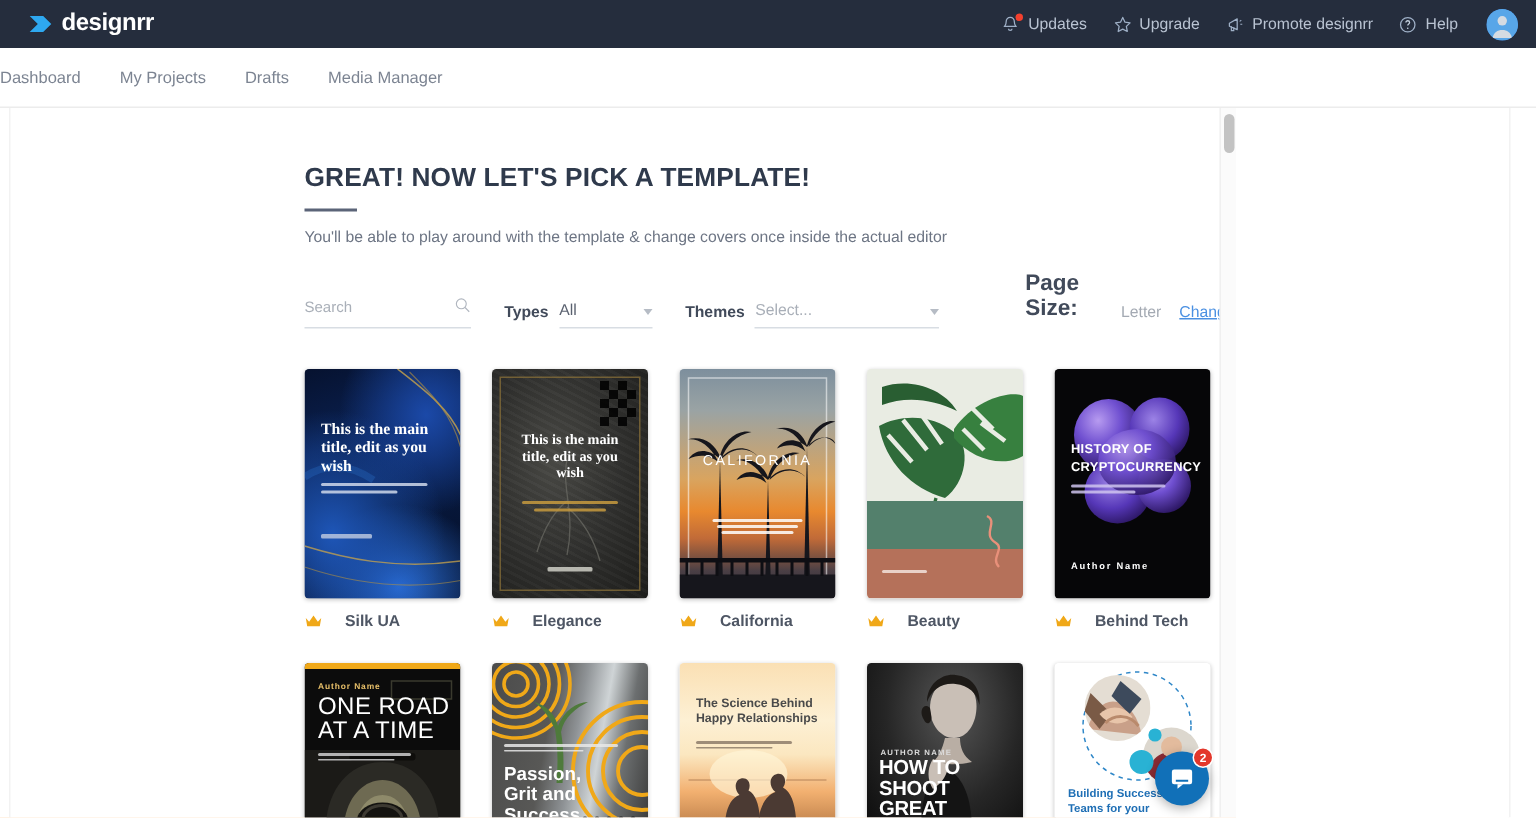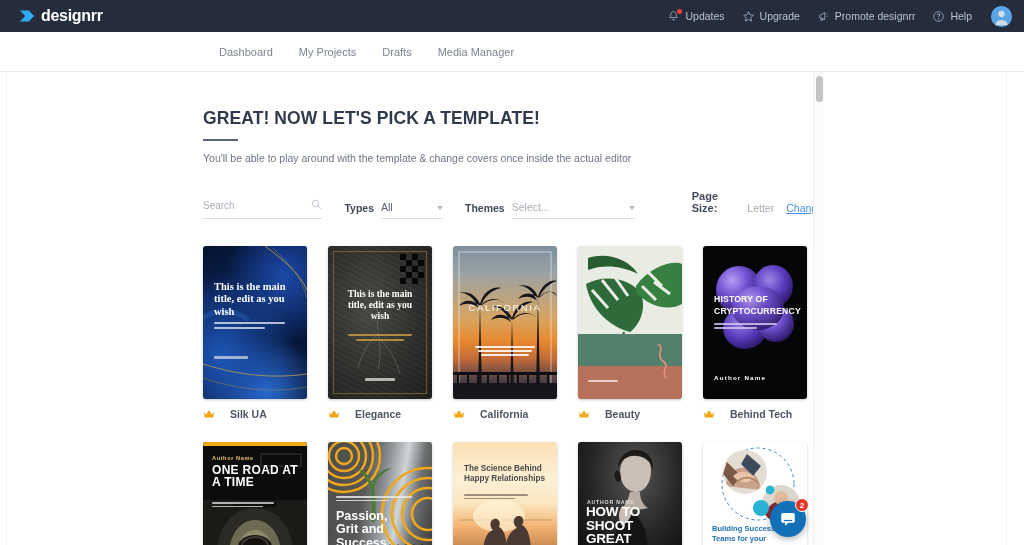--- a/index.html
+++ b/index.html
@@ -40,21 +40,21 @@
     overflow: hidden; margin-left: 2px;
   }
   .avatar svg { display: block; }
 
   
   .navbar {
     position: absolute; top: 32px; left: 0; width: 1024px; height: 40px;
     background: #ffffff; border-bottom: 1px solid #ececec;
     display: flex; align-items: center;
   }
-  .navitems { display: flex; gap: 26px; margin-left: 219px; }
+  .navitems { display: flex; gap: 26px; }
   .navitem {
     color: #7c8492; font-size: 11px; text-decoration: none; white-space: nowrap;
     cursor: pointer;
   }
 
   
   .canvas {
     position: absolute; top: 72px; left: 0; width: 1013px; height: 473px;
     background: #ffffff; overflow: hidden;
   }
@@ -102,21 +102,21 @@
   .f-select.narrow { width: 62px; }
   .f-value { font-size: 10.5px; color: #5b6270; }
   .f-value.ph { color: #a9afb8; }
   .caret {
     position: absolute; right: 0; bottom: 8px;
     width: 0; height: 0; border-left: 3.5px solid transparent;
     border-right: 3.5px solid transparent; border-top: 4px solid #b6bcc5;
   }
 
   .pagesize { display: flex; align-items: flex-end; margin-left: 57px; padding-bottom: 5px; }
-  .ps-label { font-size: 11px; font-weight: 700; color: #414a5a; margin-top: 12px; }
+  .ps-label { font-size: 15px; font-weight: 700; color: #414a5a; margin-top: 12px; }
   .ps-value { font-size: 10.5px; color: #a4aab3; margin-left: 10px; }
   .ps-change {
     font-size: 10.5px; color: #4a90e2; margin-left: 12px;
     text-decoration: underline; cursor: pointer;
   }
 
   
   .grid {
     margin: 27px 0 0 196px; width: 640px;
     display: grid; grid-template-columns: repeat(5, 125px); column-gap: 0px; row-gap: 0px;
@@ -485,22 +485,22 @@
                 <rect x="0" y="58" width="104" height="55" fill="#1b1a17"></rect>
                 <path d="M14 113 C14 84 30 66 52 66 C74 66 90 84 90 113Z" fill="#2b2a25"></path>
                 <path d="M26 113 C26 92 38 78 52 78 C66 78 78 92 78 113Z" fill="#6e6a52"></path>
                 <path d="M34 113 C34 98 42 88 52 88 C62 88 70 98 70 113Z" fill="#8e8a6a"></path>
                 <ellipse cx="52" cy="105" rx="17" ry="12" fill="#141310"></ellipse>
                 <ellipse cx="52" cy="104" rx="13" ry="9" fill="none" stroke="#3d3a32" stroke-width="2"></ellipse>
                 <rect x="30" y="60" width="44" height="5" rx="2" fill="#0e0d0b"></rect>
               </svg>
             </div>
             <div style="position:absolute;left:9px;top:13px;color:#e8c06a;font-size:5.6px;font-weight:700;letter-spacing:.6px;">Author Name</div>
-            <div style="position:absolute;left:9px;top:22px;right:0;color:#fff;font-weight:700;
-                        font-size:12px;line-height:1.02;letter-spacing:.3px;">ONE ROAD AT A TIME</div>
+            <div style="position:absolute;left:9px;top:22px;right:0;color:#fff;font-weight:400;
+                        font-size:16px;line-height:1.02;letter-spacing:.3px;">ONE ROAD AT A TIME</div>
             <div style="position:absolute;left:9px;top:60px;right:30px;">
               <div class="fauxline" style="height:1.6px;width:95%;color:#cfcfcf;margin-bottom:2.2px"></div>
               <div class="fauxline" style="height:1.6px;width:78%;color:#cfcfcf;"></div>
             </div>
           </div>
         </div>
 
         <div class="tcard row2">
           <div class="thumb">
             <div class="cover" style="background:linear-gradient(100deg,#4b4b4b 0%,#585856 36%,#8f9396 52%,#cfd4d6 66%,#6c6f70 80%,#3a3a39 100%);">

